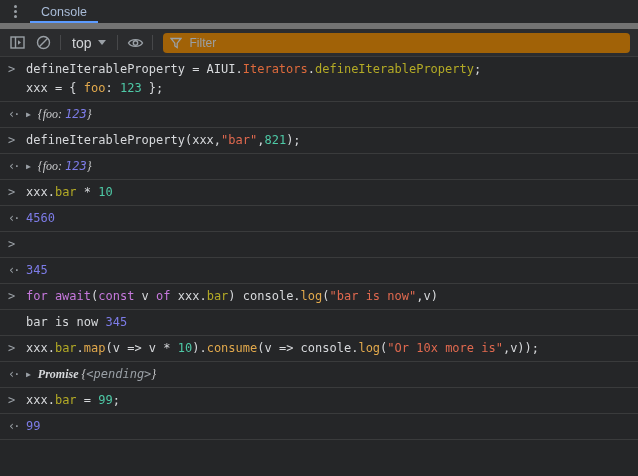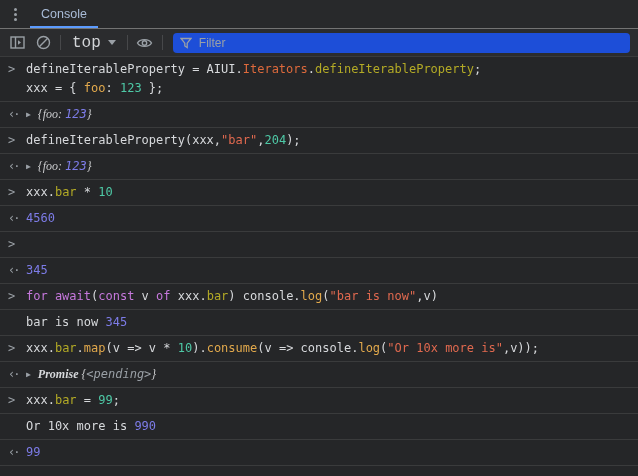--- a/index.html
+++ b/index.html
@@ -2,21 +2,21 @@
 <html style="--c-accent_blue: #5c9bff; --c-icon_gray: #9aa0a6; --c-tab_text: #a9bcd8; --c-token_default: #d7d9dc; --c-token_keyword: #c678dd; --c-token_string: #e0694f; --c-token_number: #4ec9a6; --c-token_result_number: #7d7ce8; --c-token_property: #b3aa26; --c-token_function: #e2a94c; --c-token_class: #de6a3c; --c-preview_text: #c9cacc; --c-pending_gray: #9aa0a6;"><head>
 <meta charset="utf-8">
 <style>
   * { margin:0; padding:0; box-sizing:border-box; }
   html,body { width:638px; height:476px; overflow:hidden; background:#252628; }
   body { font-family:"Liberation Sans", sans-serif; }
 
   
   .tabbar {
     height:29px; background:#28292b; display:flex; align-items:stretch;
-    border-bottom:1px solid #737373;
+    border-bottom:6px solid #737373;
   }
   .kebab-btn { width:30px; display:flex; align-items:center; justify-content:center; cursor:pointer; }
   .kebab { display:flex; flex-direction:column; gap:2px; }
   .kebab i { width:3px; height:3px; border-radius:50%; background:var(--c-icon_gray,#9aa0a6); }
   .tab {
     display:flex; align-items:center; padding:0 11px; position:relative;
     color:var(--c-tab_text,#a9bcd8); font-size:12.5px; cursor:pointer;
   }
   .tab::after {
     content:""; position:absolute; left:0; right:0; bottom:0; height:2.5px;
@@ -25,24 +25,24 @@
 
   
   .toolbar {
     height:28px; background:#2b2c2e; display:flex; align-items:center;
     border-bottom:1px solid #3a3b3c; padding:0 4px;
   }
   .tbtn { width:26px; height:24px; display:flex; align-items:center; justify-content:center; cursor:pointer; border-radius:2px; }
   .tbtn svg { stroke:var(--c-icon_gray,#9aa0a6); fill:none; stroke-width:1.4; }
   .sep { width:1px; height:15px; background:#47484a; margin:0 4px; flex:none; }
   .context { display:flex; align-items:center; gap:7px; padding:0 7px; cursor:pointer; }
-  .context-label { color:#d2d4d7; font-size:16px;font-family:Liberation Mono, monospace; }
+  .context-label { color:#d2d4d7; font-size:14px; }
   .caret-down { width:0; height:0; border-left:4px solid transparent; border-right:4px solid transparent; border-top:5px solid var(--c-icon_gray,#9aa0a6); }
   .filterbox {
-    flex:1; height:20px; margin:0 4px 0 6px; background:#1d4ed8; border-radius:4px;
+    flex:1; height:20px; margin:0 4px 0 6px; background:#a16207; border-radius:4px;
     display:flex; align-items:center; padding:0 7px; gap:7px;
   }
   .filterbox svg { stroke:var(--c-icon_gray,#9aa0a6); fill:none; stroke-width:1.3; flex:none; }
   .filter-input {
     flex:1; background:transparent; border:none; outline:none;
     color:#d7d9dc; font-size:12px; font-family:"Liberation Sans",sans-serif;
   }
   .filter-input::placeholder { color:var(--c-icon_gray,#9aa0a6); opacity:1; }
 
   
@@ -134,21 +134,21 @@
       </div>
       <div class="crow crow-result">
         <span class="gutter result-g">‹·</span>
         <div class="lines">
           <div class="cline"><span class="tri">▶</span><span class="tk-pv">{foo: </span><span class="tk-pvn">123</span><span class="tk-pv">}</span></div>
         </div>
       </div>
       <div class="crow crow-input">
         <span class="gutter">&gt;</span>
         <div class="lines">
-          <div class="cline"><span class="tk-d">defineIterableProperty(xxx,</span><span class="tk-s">"bar"</span><span class="tk-d">,</span><span class="tk-n">204</span><span class="tk-d">);</span></div>
+          <div class="cline"><span class="tk-d">defineIterableProperty(xxx,</span><span class="tk-s">"bar"</span><span class="tk-d">,</span><span class="tk-n">821</span><span class="tk-d">);</span></div>
         </div>
       </div>
       <div class="crow crow-result">
         <span class="gutter result-g">‹·</span>
         <div class="lines">
           <div class="cline"><span class="tri">▶</span><span class="tk-pv">{foo: </span><span class="tk-pvn">123</span><span class="tk-pv">}</span></div>
         </div>
       </div>
       <div class="crow crow-input">
         <span class="gutter">&gt;</span>
@@ -194,26 +194,20 @@
         <div class="lines">
           <div class="cline"><span class="tri">▶</span><span class="tk-pb">Promise </span><span class="tk-pv">{</span><span class="tk-pvg">&lt;pending&gt;</span><span class="tk-pv">}</span></div>
         </div>
       </div>
       <div class="crow crow-input">
         <span class="gutter">&gt;</span>
         <div class="lines">
           <div class="cline"><span class="tk-d">xxx.</span><span class="tk-p">bar</span><span class="tk-d"> = </span><span class="tk-n">99</span><span class="tk-d">;</span></div>
         </div>
       </div>
-      <div class="crow crow-log">
-        <span class="gutter"></span>
-        <div class="lines">
-          <div class="cline"><span class="tk-d">Or 10x more is </span><span class="tk-N">990</span></div>
-        </div>
-      </div>
       <div class="crow crow-result">
         <span class="gutter result-g">‹·</span>
         <div class="lines">
           <div class="cline"><span class="tk-N">99</span></div>
         </div>
       </div>
     </div>
 </div>
 
 </body></html>

